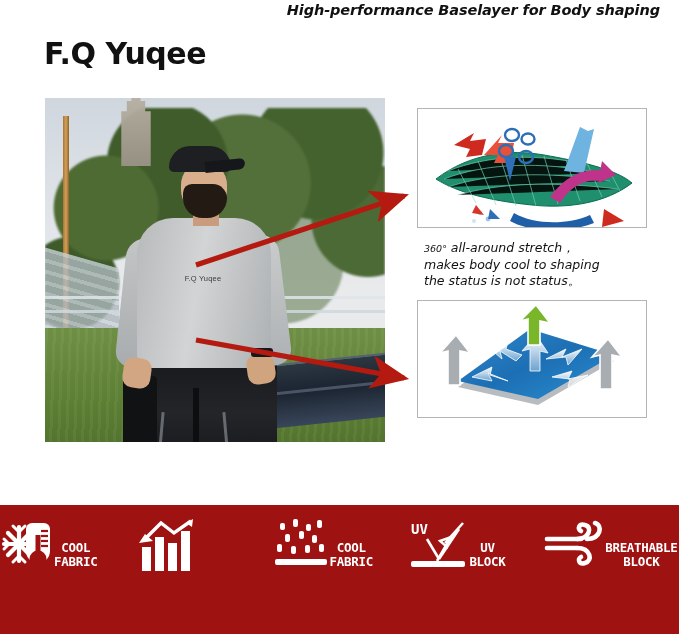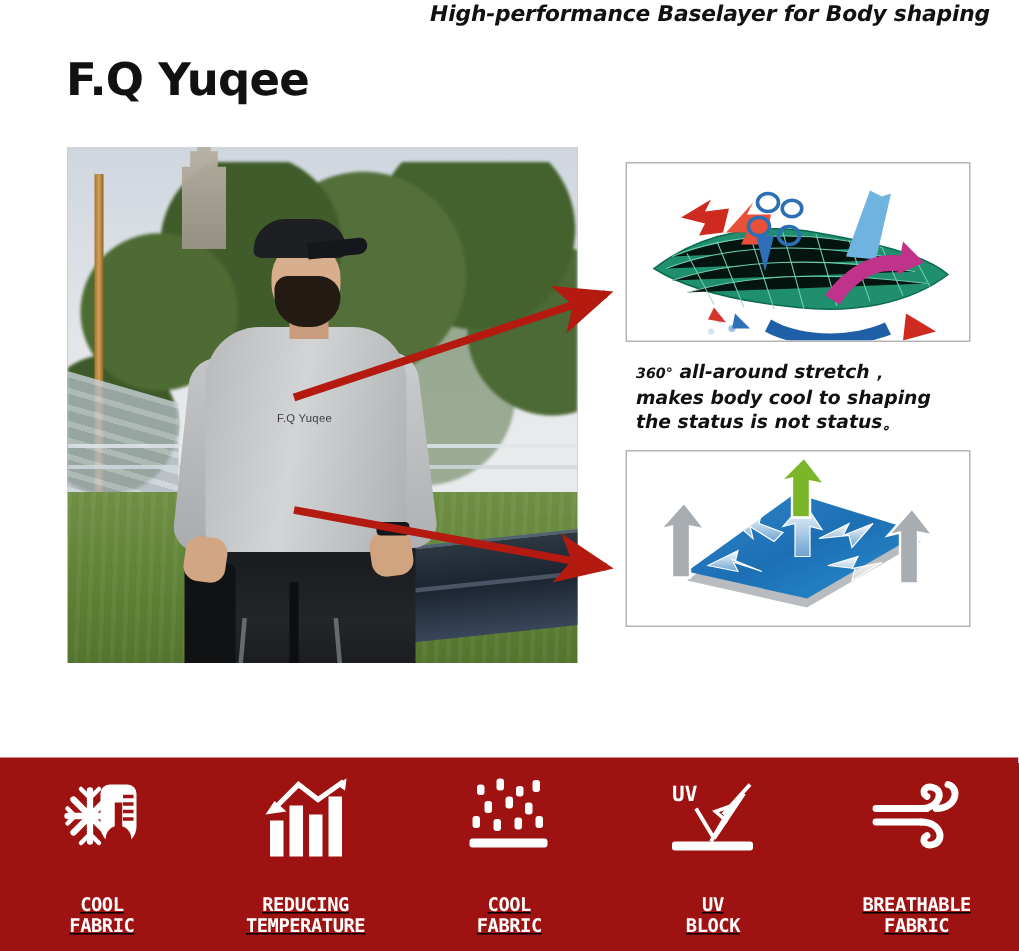--- a/index.html
+++ b/index.html
@@ -102,32 +102,32 @@
   
   .arrows{position:absolute;left:0;top:0;width:679px;height:634px;pointer-events:none;}
 
   
   .dbox{position:absolute;border:1px solid #b4b4b4;background:#fff;overflow:hidden;}
   .dbox-top{left:417px;top:108px;width:228px;height:118px;}
   .dbox-bot{left:417px;top:300px;width:228px;height:116px;}
   .dcap{
     position:absolute;left:424px;top:240px;width:240px;
     font-family:"DejaVu Sans", sans-serif;
-    font-style:italic;font-weight:bold;font-size:12.5px;
+    font-style:italic;font-weight:normal;font-size:12.5px;
     color:#111;line-height:1.32;
   }
   .dcap .deg{font-size:9.5px;}
 
   
   .banner{
     position:absolute;left:0;top:505px;width:679px;height:129px;
     background:#9e1211;
   }
   .feats{display:flex;height:100%;align-items:flex-start;padding-top:9px;box-sizing:border-box;}
-  .feat{flex:1;display:flex;flex-direction:column;align-items:center;text-decoration:underline;}
+  .feat{flex:1;display:flex;flex-direction:row;align-items:center;}
   .feat .ic{height:62px;display:flex;align-items:center;justify-content:center;}
   .feat .lbl{
     margin-top:20px;text-align:center;color:#fff;
     font-family:"DejaVu Sans Mono", monospace;
     font-weight:bold;font-size:12.5px;line-height:1.12;letter-spacing:-0.3px;
     white-space:pre-line;
   }
 </style>
 </head>
 <body>
@@ -326,22 +326,20 @@
               <rect x="32" y="26" width="9" height="28"></rect>
               <rect x="45" y="14" width="9" height="40"></rect>
             </g>
             <g stroke="#fff" stroke-width="3.4" fill="none">
               <path d="M9,22 L25,6 L38,16 L55,4"></path>
             </g>
             <path d="M3,26 L17,24 L9,17 Z" fill="#fff"></path>
             <path d="M50,6 L57,2 L56,10 Z" fill="#fff"></path>
           </svg>
         </div>
-        <div class="lbl">REDUCING
-TEMPERATURE</div>
       </div>
 
       <div class="feat">
         <div class="ic">
           <svg width="58" height="56" viewBox="0 0 58 56">
             <g fill="#fff">
               <rect x="8" y="6" width="5" height="7" rx="2"></rect>
               <rect x="21" y="2" width="5" height="8" rx="2"></rect>
               <rect x="34" y="7" width="5" height="7" rx="2"></rect>
               <rect x="45" y="3" width="5" height="8" rx="2"></rect>
@@ -386,20 +384,20 @@
               <line x1="4" y1="31" x2="34" y2="31"></line>
             </g>
             <g stroke="#fff" stroke-width="4.6" fill="none" stroke-linecap="round">
               <path d="M34,22 C46,22 50,10 42,8 C36,6 34,12 38,14"></path>
               <path d="M44,22 C58,22 60,8 52,6"></path>
               <path d="M34,31 C48,31 50,44 42,46 C36,48 34,42 38,40"></path>
             </g>
           </svg>
         </div>
         <div class="lbl">BREATHABLE
-FABRIC</div>
+BLOCK</div>
       </div>
 
 
     </div>
   </div>
 
 </div>
 
 </body></html>

